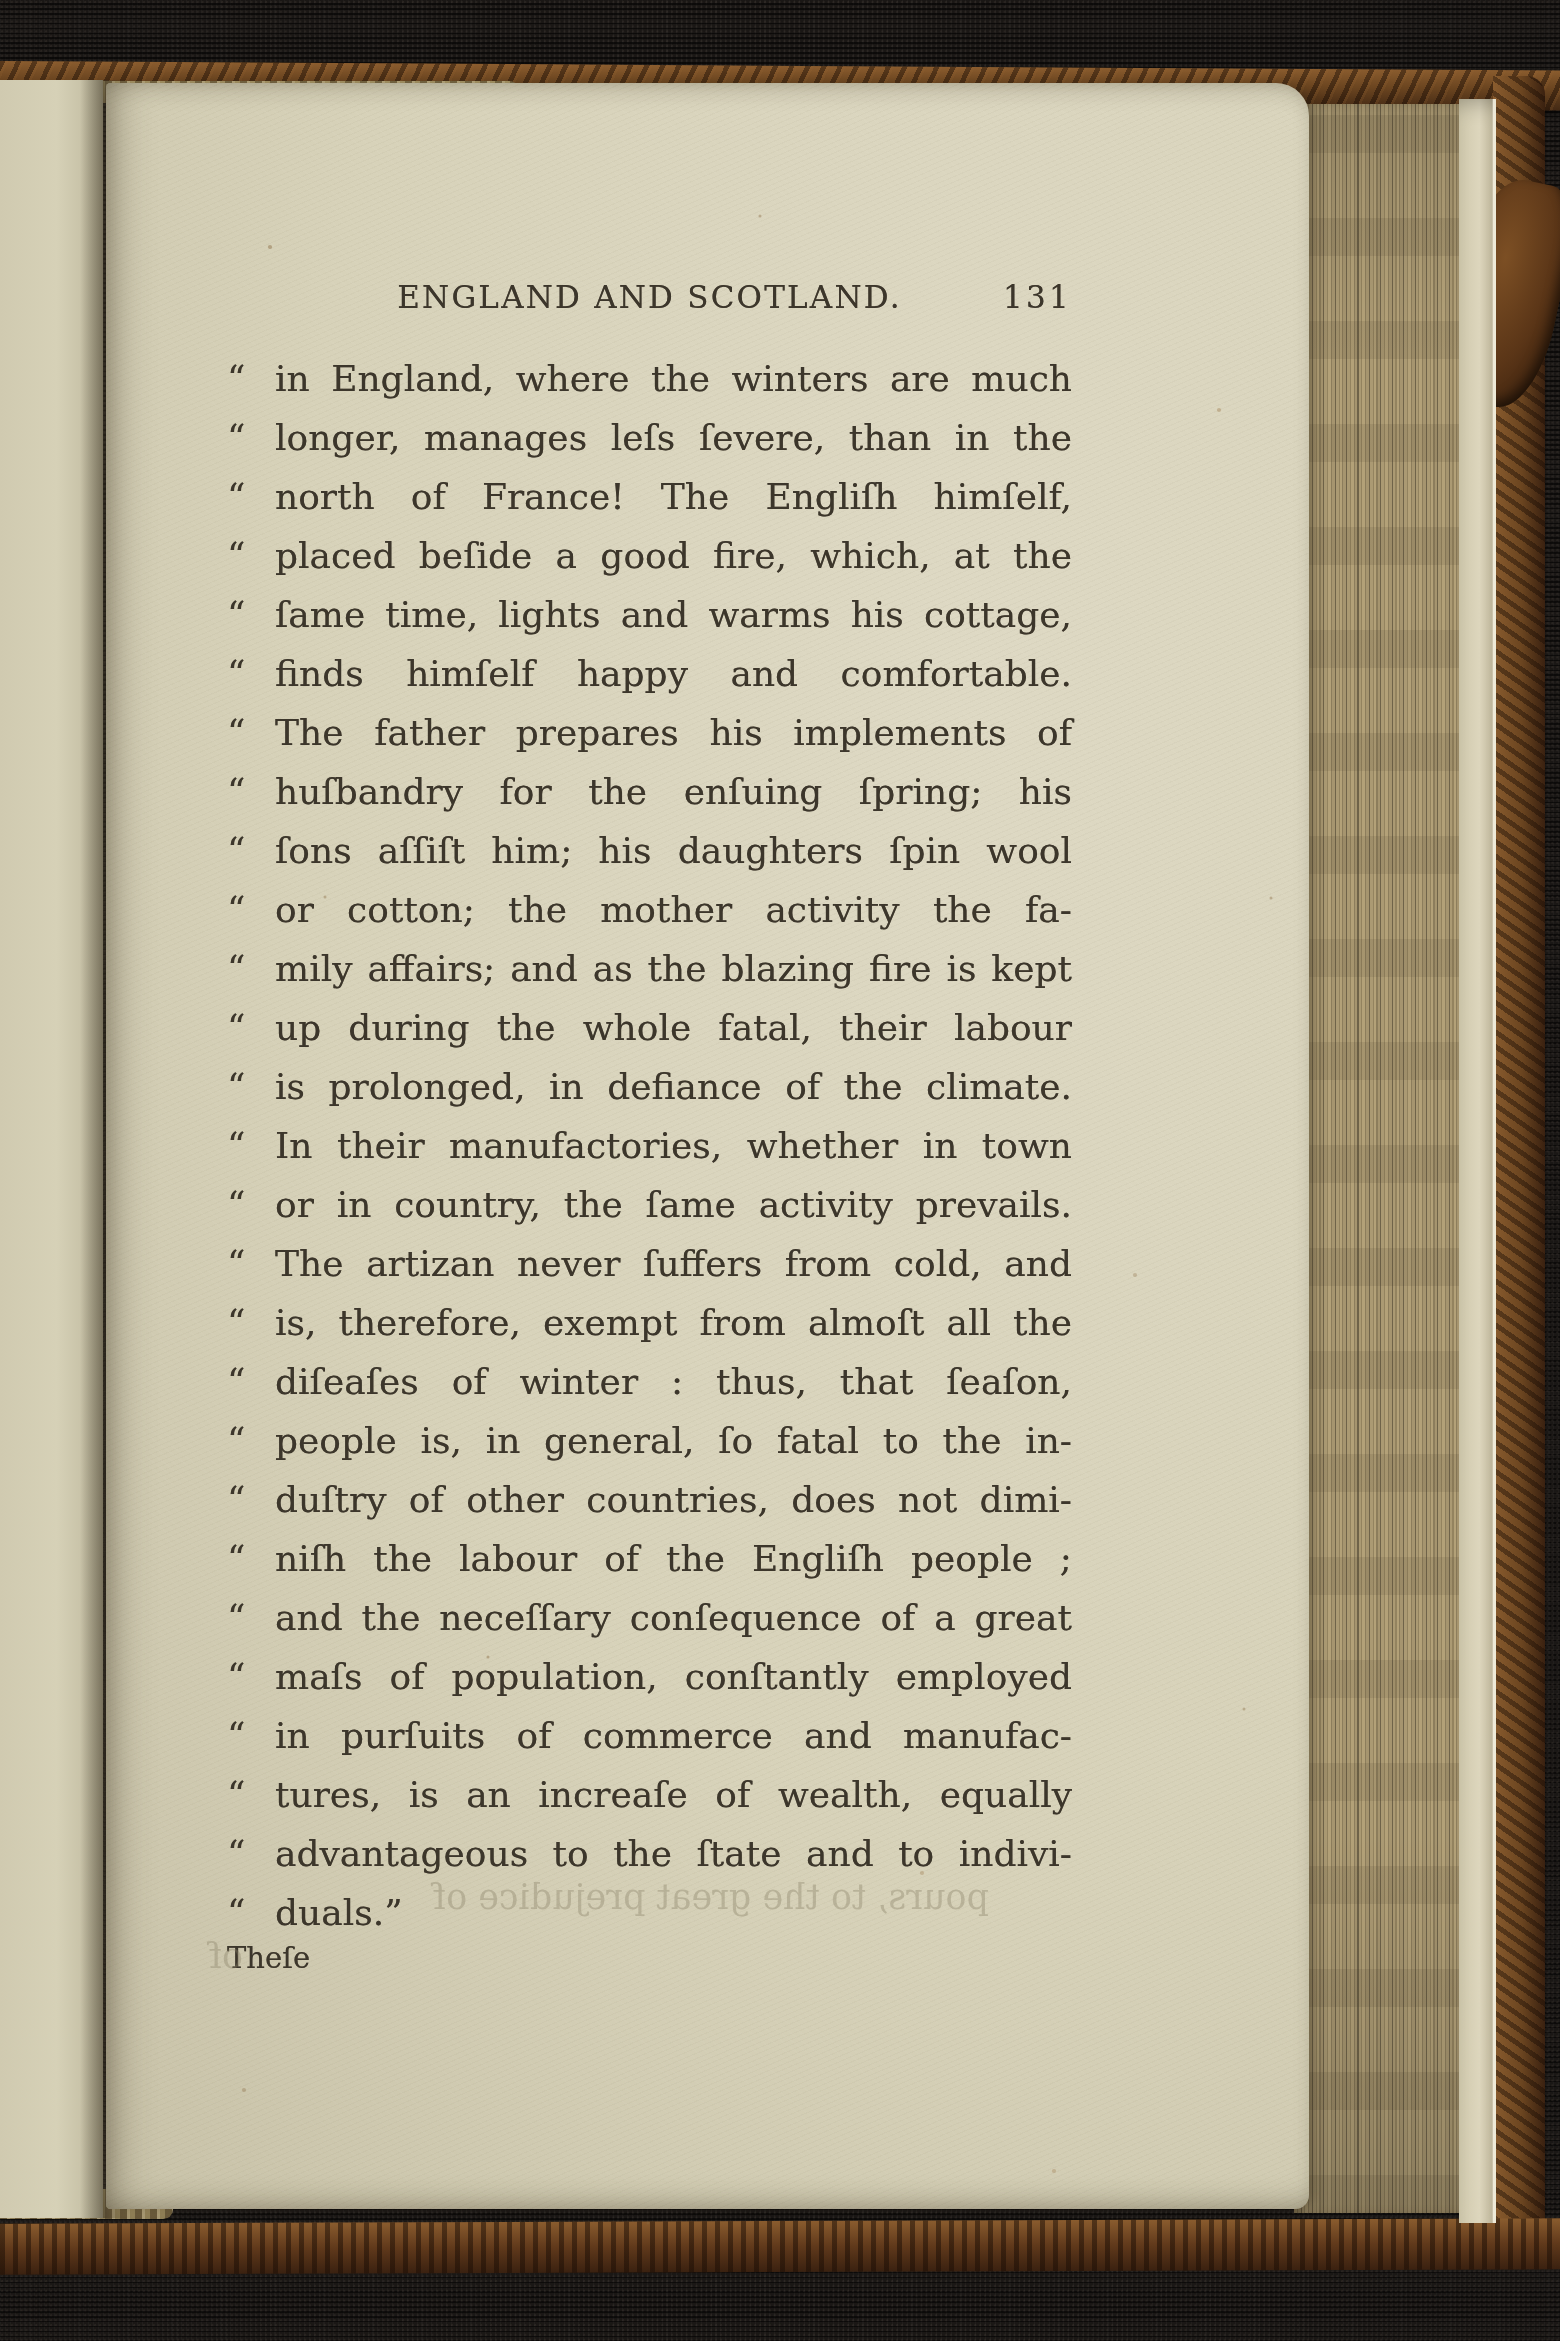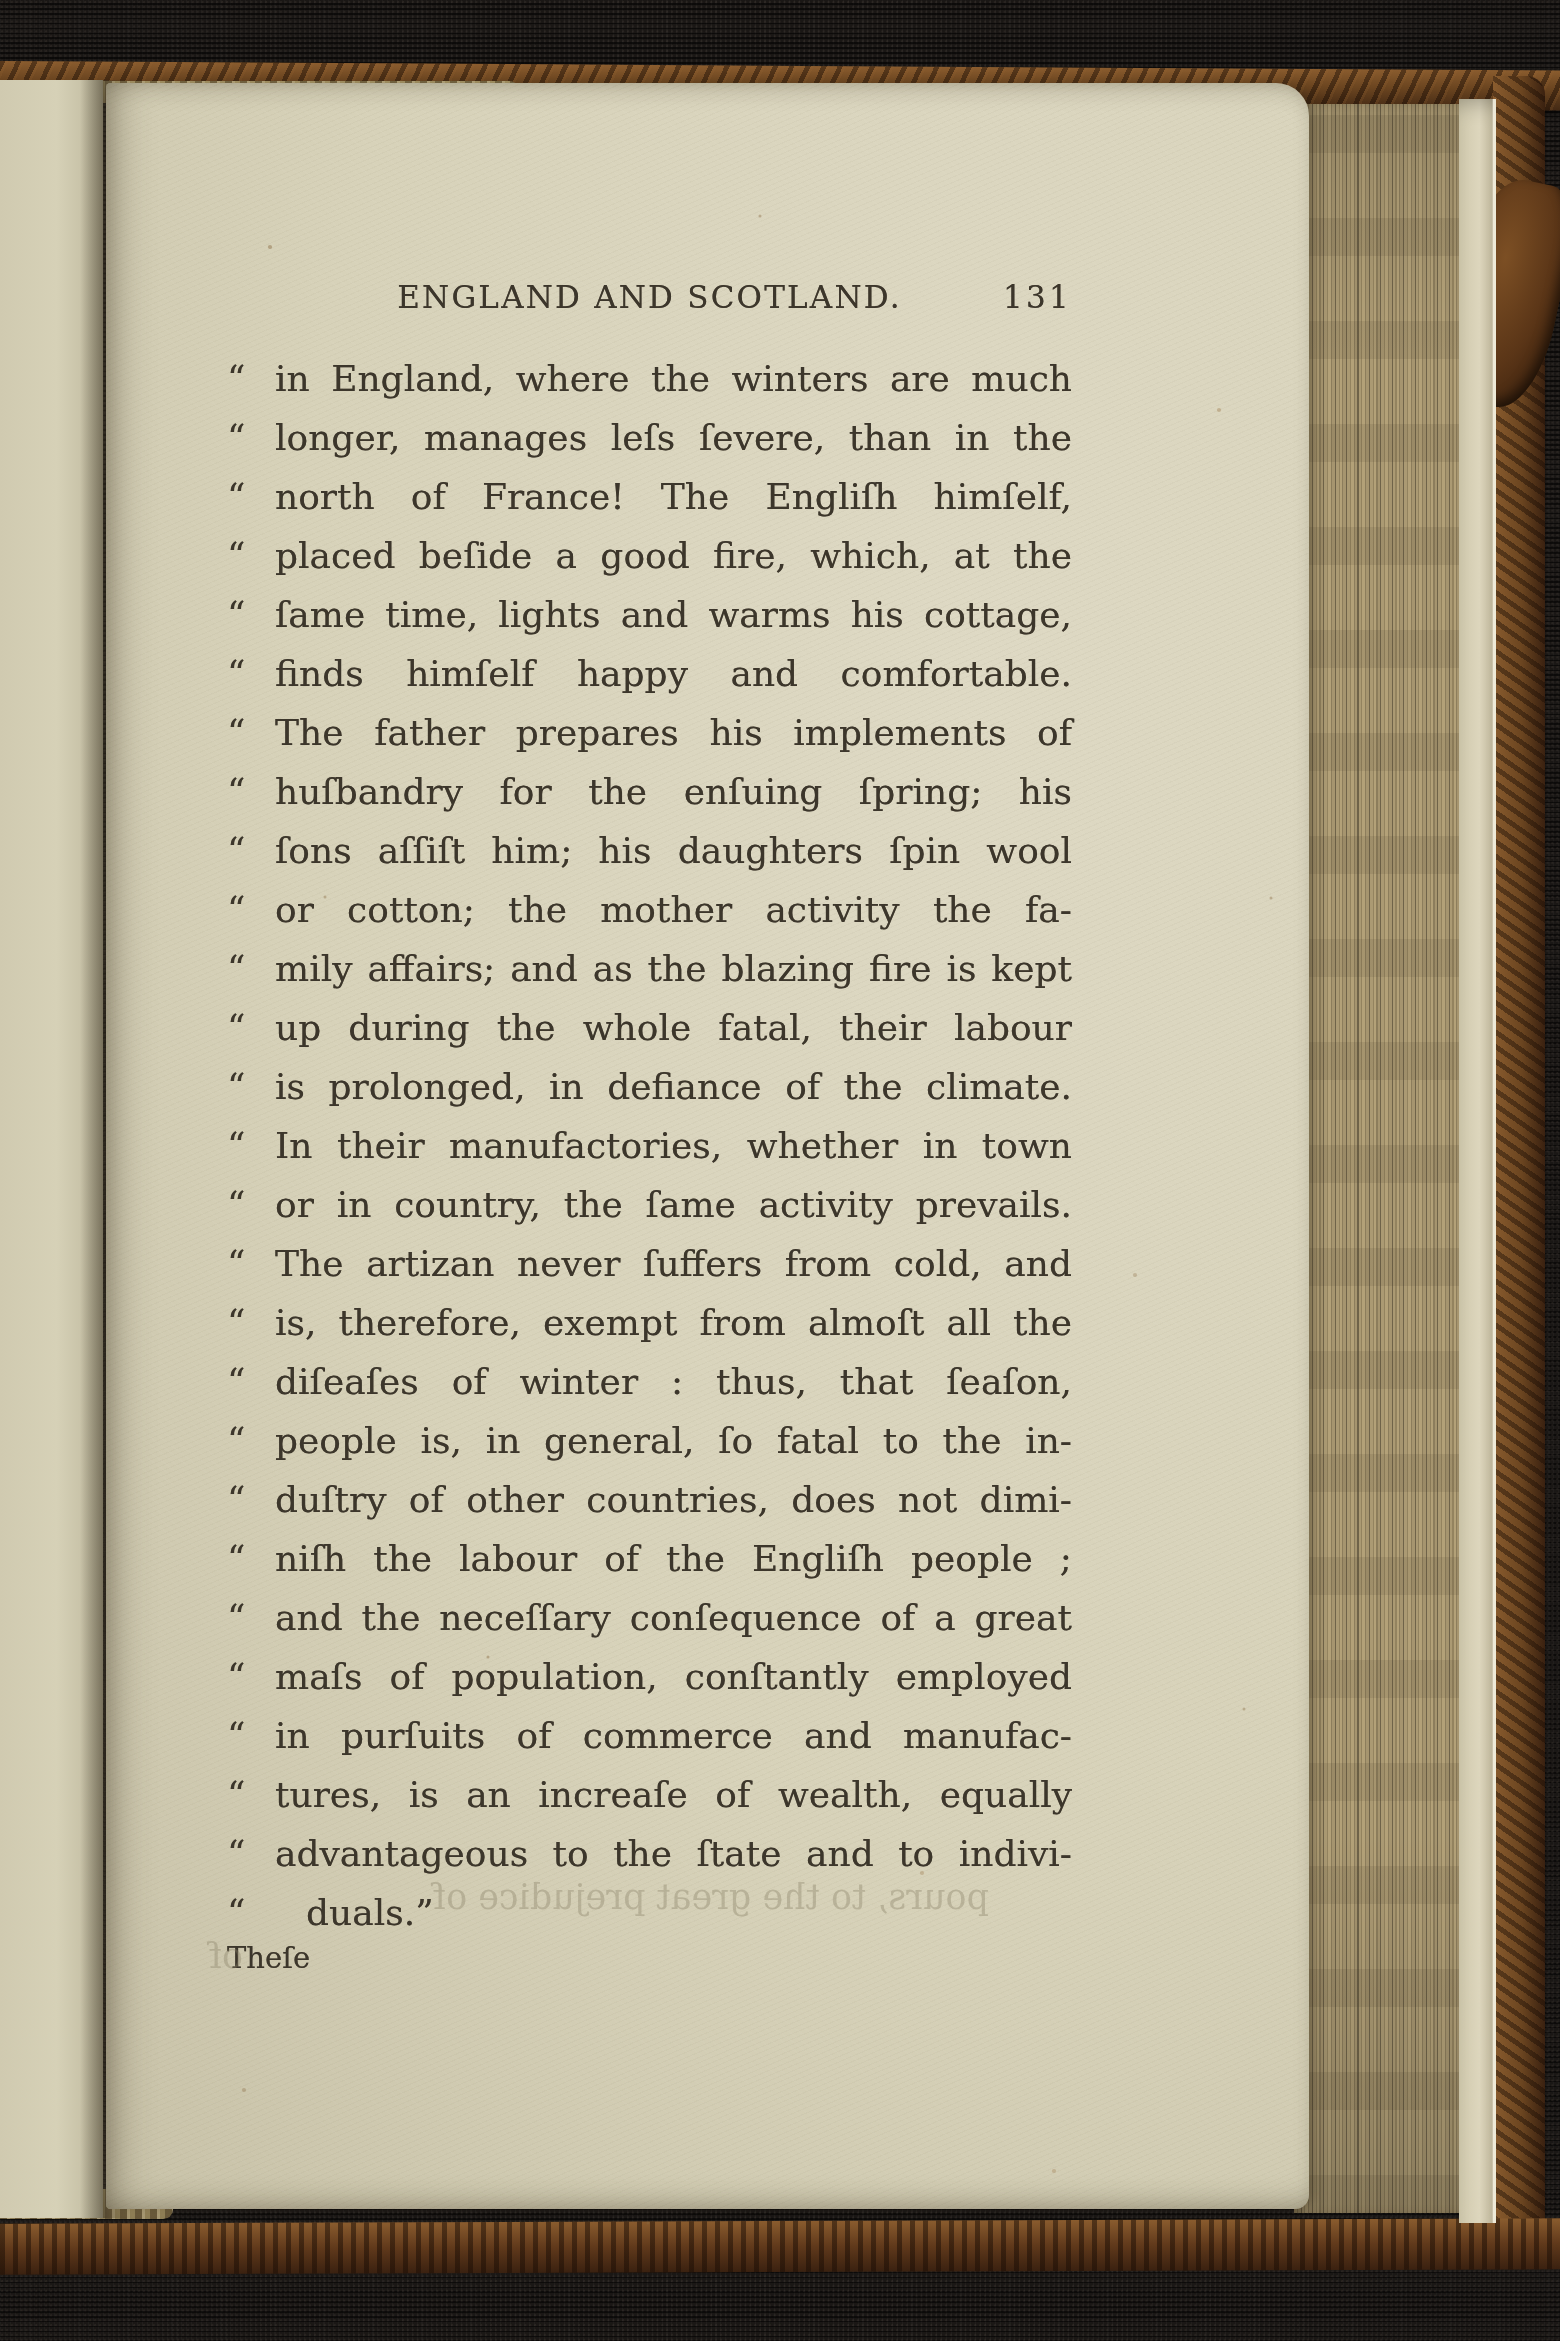--- a/index.html
+++ b/index.html
@@ -89,21 +89,21 @@
     text-shadow:0 0 0.5px rgba(55,45,35,.65);}
   .header .title{display:block;margin:0 auto;width:max-content;}
   .header .pagenum{position:absolute;right:0;top:0;letter-spacing:3.3px;}
 
   
   .body{position:absolute;left:121px;top:266px;width:845px;color:var(--ink,#3c362b);
     font-size:36px;text-shadow:0 0 0.5px rgba(55,45,35,.6);}
   .line{display:flex;height:59px;line-height:59px;}
   .line .q{flex:0 0 48px;}
   .line .t{flex:1 1 auto;display:block;text-align:justify;text-align-last:justify;white-space:nowrap;}
-  .line.last .t{text-align-last:left;margin-left:31px;}
+  .line.last .t{text-align-last:left;}
   .catchword-row{position:absolute;left:121px;top:1846px;width:845px;height:59px;line-height:59px;
     text-align:left;font-size:29px;color:var(--ink,#3c362b);text-shadow:0 0 0.5px rgba(55,45,35,.6);}
   .catchword{padding-right:5.4px;}
 
   
   .ghost{position:absolute;transform:scaleX(-1);color:var(--ghost,#8a8268);
     font-size:35px;opacity:.38;filter:blur(0.7px);white-space:nowrap;}
   .g1{left:179px;top:1794px;width:704px;}
   .g2{left:103px;top:1853px;}
 

